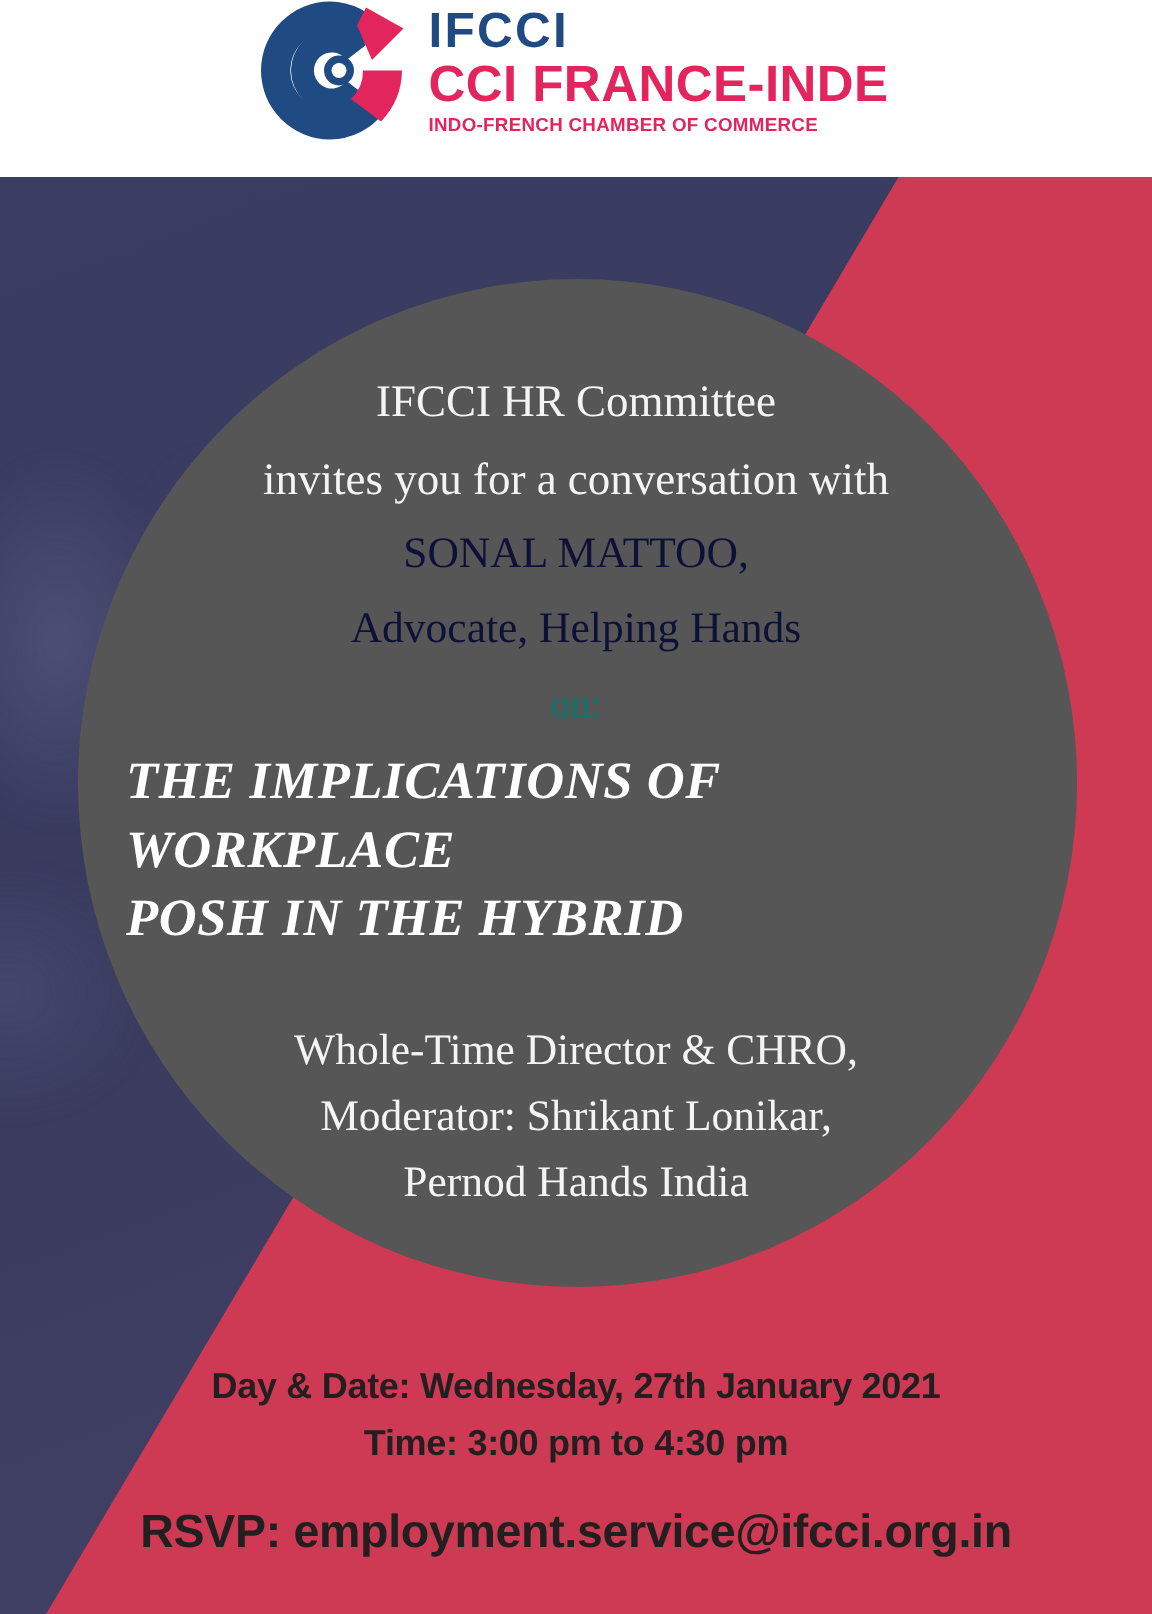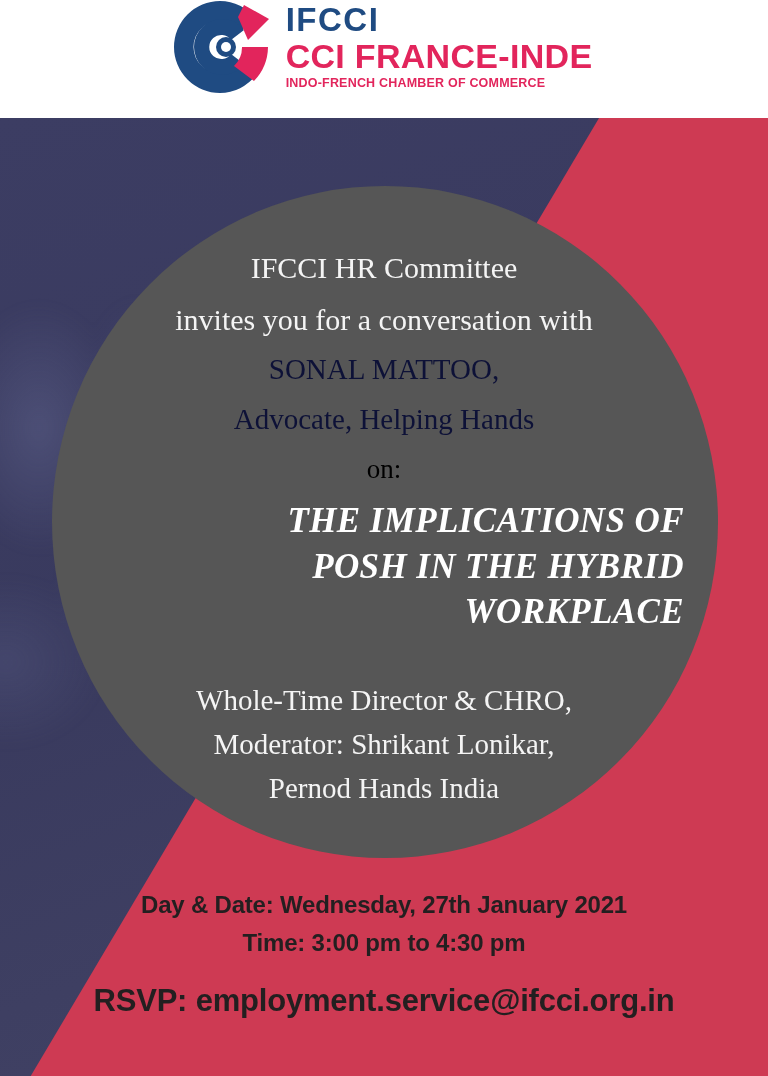--- a/index.html
+++ b/index.html
@@ -144,29 +144,29 @@
     font-family: "Liberation Serif", serif;
     font-size: 29px;
     font-weight: normal;
     line-height: 1.72;
     color: #0D1137;
   }
   .invite-on {
     font-family: "Liberation Serif", serif;
     font-size: 27px;
     line-height: 1.78;
-    color: #000000;
+    color: #0f766e;
   }
 
   .event-title {
     position: absolute;
     left: 84px;
     top: 498px;
     width: 600px;
-    text-align: right;
+    text-align: left;
     font-family: "Liberation Serif", serif;
     font-weight: bold;
     font-style: italic;
     font-size: 35px;
     line-height: 1.30;
     letter-spacing: 0.4px;
     color: #ffffff;
   }
 
   .moderator {
@@ -188,20 +188,21 @@
     width: 768px;
     text-align: center;
     font-family: "Liberation Sans", sans-serif;
     font-weight: bold;
     color: #231f20;
   }
   .footer-date {
     font-size: 24px;
     letter-spacing: -0.2px;
     line-height: 1.25;
+    margin-top: 20px;
   }
   .footer-time {
     font-size: 24px;
     letter-spacing: -0.2px;
     line-height: 1.25;
     margin-top: 8px;
   }
   .footer-rsvp {
     font-size: 31px;
     letter-spacing: -0.2px;
@@ -251,22 +252,22 @@
     <div class="invite-block">
       <div class="invite-line">IFCCI  HR Committee</div>
       <div class="invite-line">invites you for a conversation with</div>
       <div class="invite-name">SONAL MATTOO,</div>
       <div class="invite-role">Advocate, Helping Hands</div>
       <div class="invite-on">on:</div>
     </div>
 
     <div class="event-title">
       <div>THE IMPLICATIONS OF</div>
+      <div>WORKPLACE</div>
       <div>POSH IN THE HYBRID</div>
-      <div>WORKPLACE</div>
     </div>
 
     <div class="moderator">
       <div>Whole-Time Director &amp; CHRO,</div>
       <div>Moderator: Shrikant Lonikar,</div>
       <div>Pernod Hands India</div>
     </div>
 
     <div class="footer">
       <div class="footer-date">Day &amp; Date: Wednesday, 27th January 2021</div>

